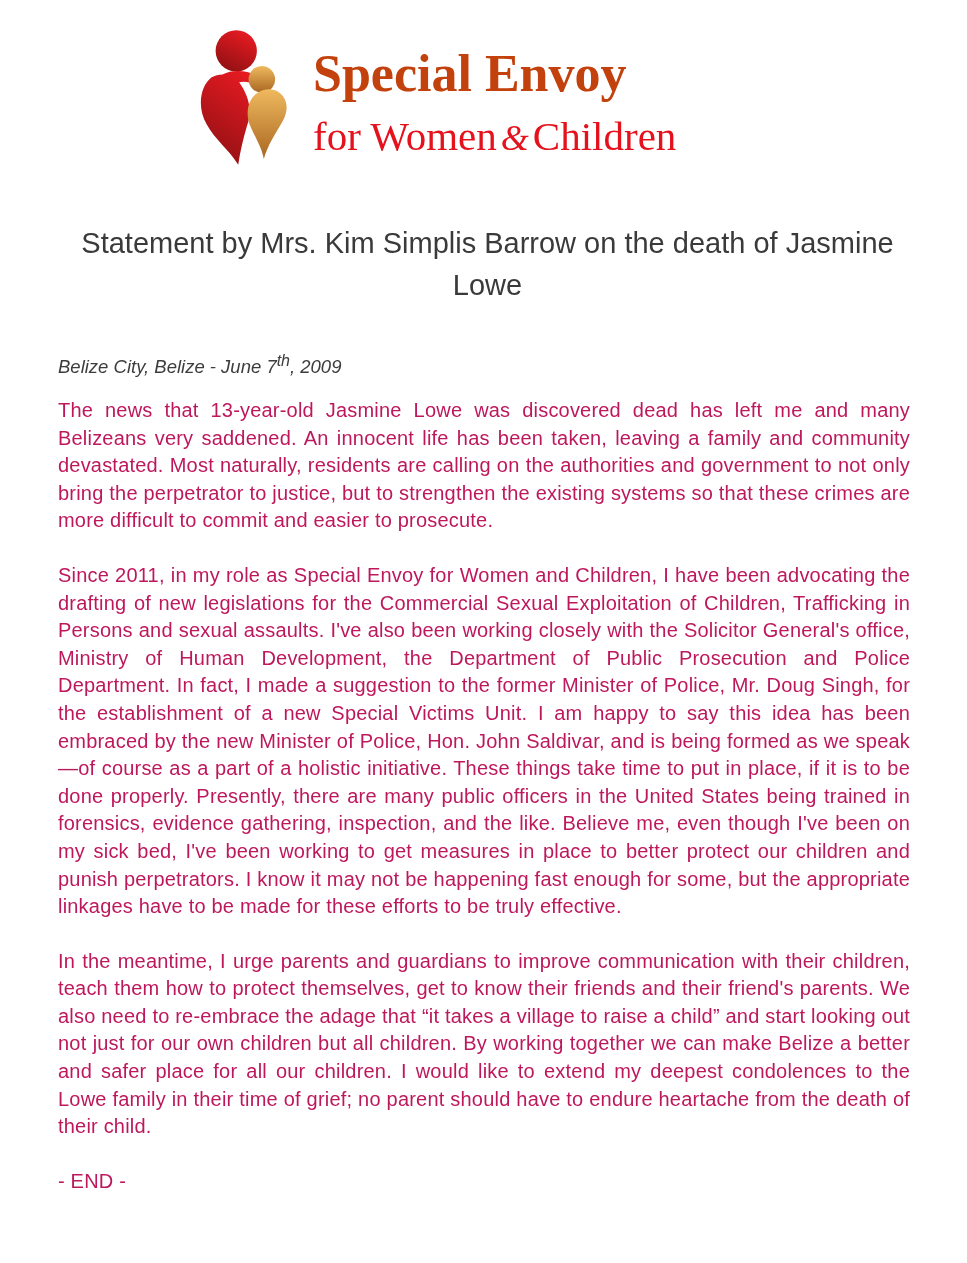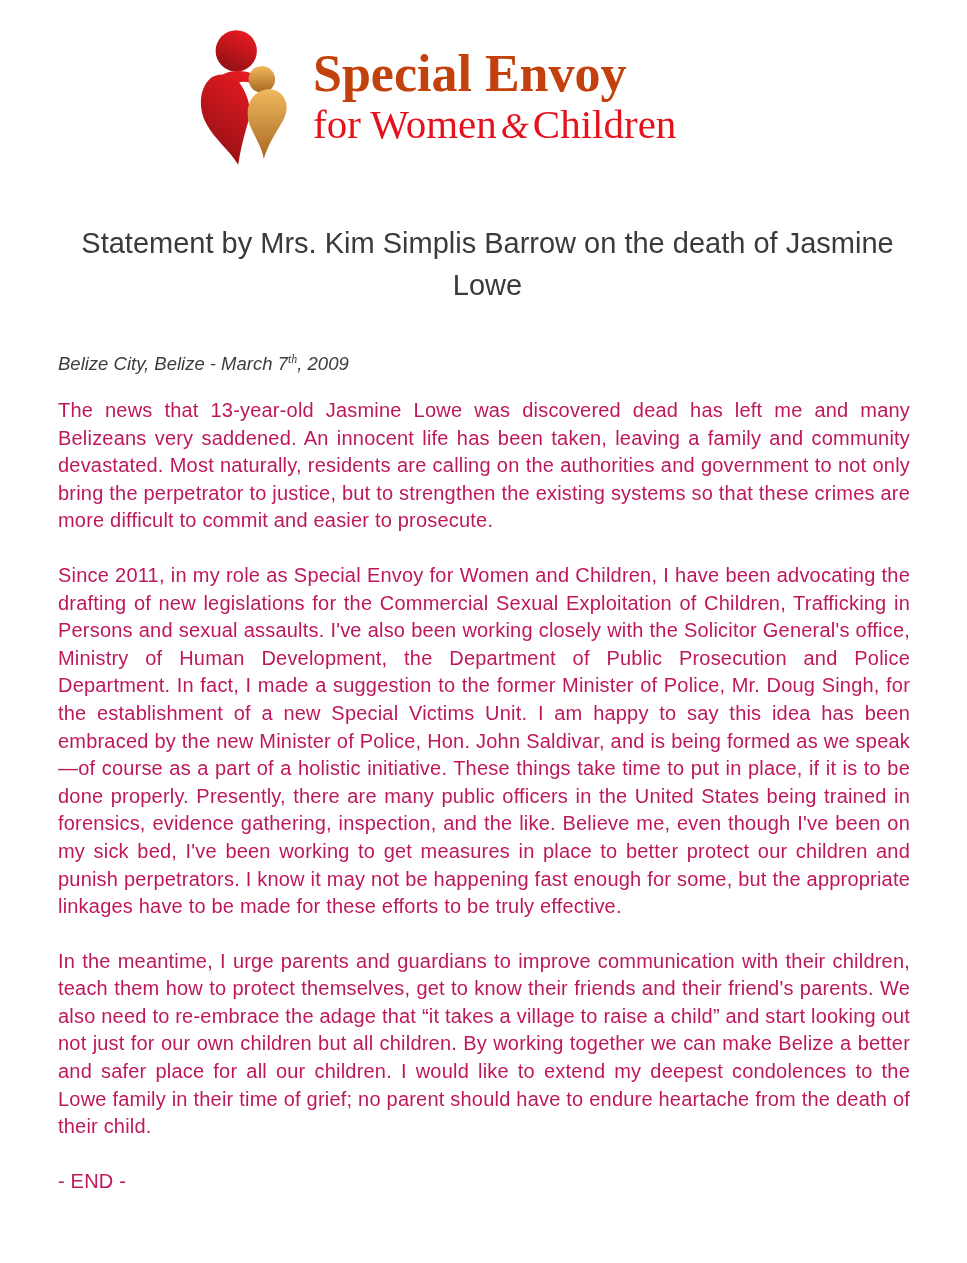--- a/index.html
+++ b/index.html
@@ -27,21 +27,21 @@
     font-family: "Liberation Serif", serif;
     font-weight: bold;
     font-size: 52px;
     line-height: 1.0;
     letter-spacing: 0px;
   }
   .logo-subtitle {
     font-family: "Liberation Serif", serif;
     font-size: 41px;
     line-height: 1.0;
-    margin-top: 4px;
+    margin-top: 16px;
     letter-spacing: 0px;
   }
   .logo-subtitle .amp {
     font-style: italic;
     font-size: 36px;
     padding: 0 4px;
   }
 
   
   .doc-title {
@@ -60,21 +60,21 @@
 
   .dateline {
     position: absolute;
     top: 352px;
     left: 58px;
     font-style: italic;
     font-size: 18.5px;
     color: #3d3d3d;
     margin: 0;
   }
-  .dateline sup { font-size: 12px; font-family: Liberation Serif, serif; }
+  .dateline sup { font-size: 16px; }
 
   .body-text {
     position: absolute;
     top: 397px;
     left: 58px;
     width: 852px;
     font-size: 20px;
     line-height: 27.6px;
     letter-spacing: 0.2px;
     color: #be185d;
@@ -135,21 +135,21 @@
         <span>for Women</span><span class="amp">&amp;</span><span>Children</span>
       </div>
     </div>
   </div>
 
   <h1 class="doc-title">
     <span class="doc-title-inner">Statement by Mrs. Kim Simplis Barrow on the death of Jasmine Lowe</span>
   </h1>
 
   <p class="dateline">
-    <span>Belize City, Belize - March 7</span><sup>th</sup><span>, 2009</span>
+    <span>Belize City, Belize - June 7</span><sup>th</sup><span>, 2009</span>
   </p>
 
   <div class="body-text">
     <p>The news that 13-year-old Jasmine Lowe was discovered dead has left me and many Belizeans very saddened. An innocent life has been taken, leaving a family and community devastated. Most naturally, residents are calling on the authorities and government to not only bring the perpetrator to justice, but to strengthen the existing systems so that these crimes are more difficult to commit and easier to prosecute.</p>
     <p>Since 2011, in my role as Special Envoy for Women and Children, I have been advocating the drafting of new legislations for the Commercial Sexual Exploitation of Children, Trafficking in Persons and sexual assaults. I've also been working closely with the Solicitor General's office, Ministry of Human Development, the Department of Public Prosecution and Police Department. In fact, I made a suggestion to the former Minister of Police, Mr. Doug Singh, for the establishment of a new Special Victims Unit. I am happy to say this idea has been embraced by the new Minister of Police, Hon. John Saldivar, and is being formed as we speak—of course as a part of a holistic initiative.  These things take time to put in place, if it is to be done properly. Presently, there are many public officers in the United States being trained in forensics, evidence gathering, inspection, and the like. Believe me, even though I've been on my sick bed, I've been working to get measures in place to better protect our children and punish perpetrators. I know it may not be happening fast enough for some, but the appropriate linkages have to be made for these efforts to be truly effective.</p>
     <p>In the meantime, I urge parents and guardians to improve communication with their children, teach them how to protect themselves, get to know their friends and their friend's parents. We also need to re-embrace the adage that “it takes a village to raise a child” and start looking out not just for our own children but all children. By working together we can make Belize a better and safer place for all our children. I would like to extend my deepest condolences to the Lowe family in their time of grief; no parent should have to endure heartache from the death of their child.</p>
     <p class="end-marker">- END -</p>
   </div>
 
 </div>

